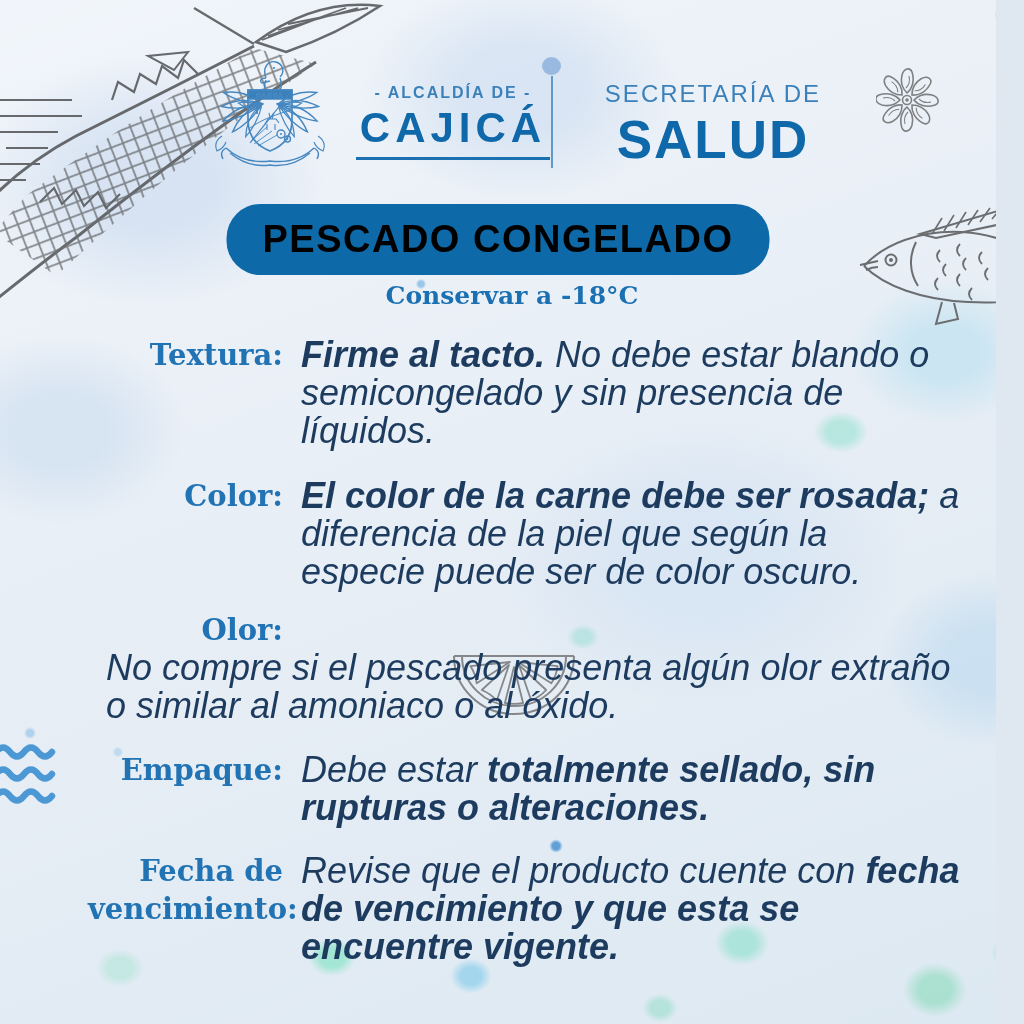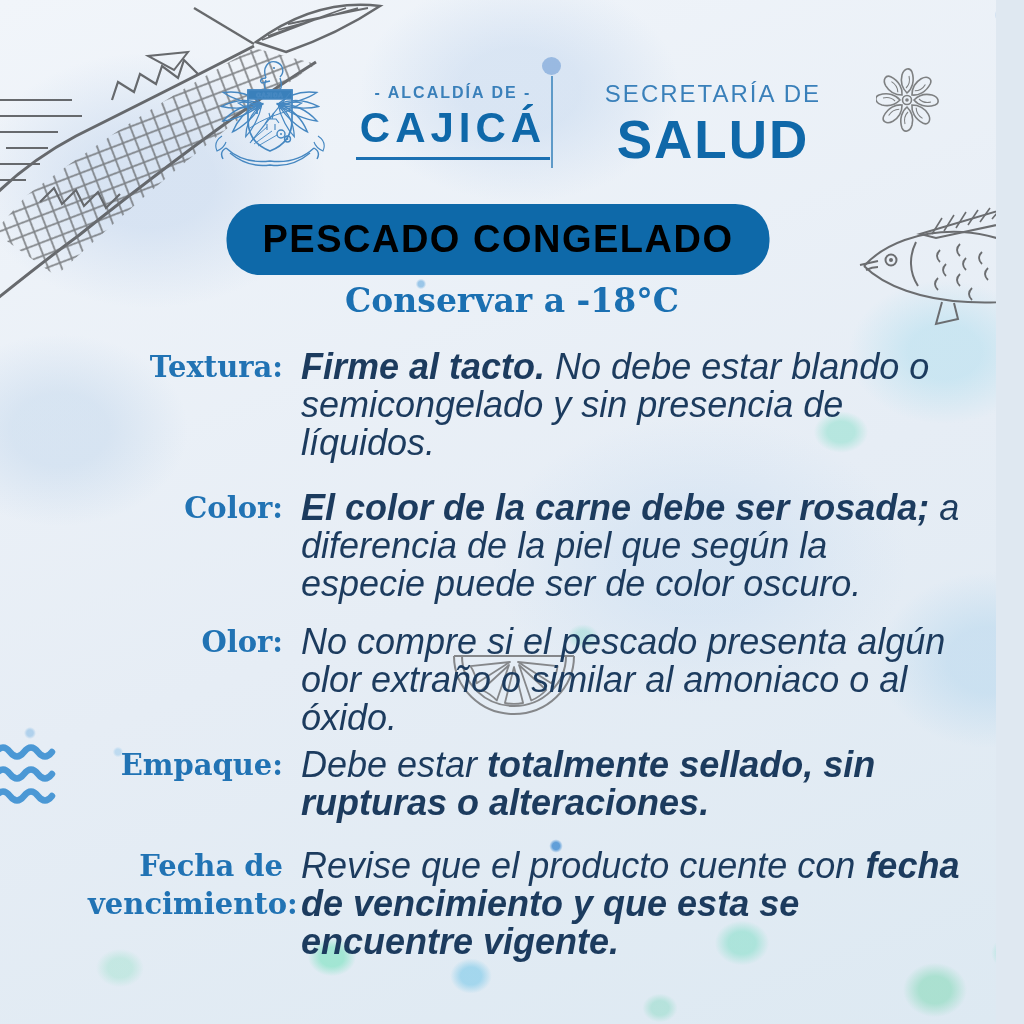--- a/index.html
+++ b/index.html
@@ -40,29 +40,29 @@
   .divider{position:absolute;left:551px;top:76px;width:2px;height:92px;background:#5e9ac8;}
   .divider-dot{position:absolute;left:542px;top:57px;width:19px;height:18px;border-radius:50%;background:rgba(100,150,210,.55);}
   .secretaria{position:absolute;left:596px;top:80px;width:234px;text-align:center;}
   .secretaria-tagline{font-size:24px;letter-spacing:2px;color:#3a80ba;}
   .secretaria-name{font-size:53px;font-weight:bold;letter-spacing:2px;color:#0f68a9;margin-top:1px;}
   
   .badge{position:absolute;top:204px;left:50%;transform:translateX(-50%);
     background:#0e69a9;color:#000000;border-radius:34px;padding:14px 36px;
     font-size:38px;font-weight:bold;letter-spacing:1.5px;white-space:nowrap;}
   .subtitle{position:absolute;top:281px;left:0;width:1024px;text-align:center;
-    font-family:"DejaVu Serif",serif;font-weight:bold;font-size:33px;color:#1b70b2;}
-  
-  .specs{position:absolute;left:88px;top:348px;width:872px;}
+    font-family:"DejaVu Serif",serif;font-weight:bold;font-size:25px;color:#1b70b2;}
+  
+  .specs{position:absolute;left:88px;top:336px;width:872px;}
   .row{display:flex;align-items:flex-start;}
   .row-label{width:195px;text-align:right;flex:none;
     font-family:"DejaVu Serif",serif;font-weight:bold;font-size:29px;line-height:38px;color:#2173b4;}
   .row-body{flex:1;margin-left:18px;font-style:italic;font-size:36px;line-height:38px;color:#1c3b5e;}
   .row-body .b{font-weight:bold;}
-  .mb1{margin-bottom:27px;} .mb2{margin-bottom:20px;} .mb3{margin-bottom:9px;} .mb4{margin-bottom:25px;}
+  .mb1{margin-bottom:27px;} .mb2{margin-bottom:20px;} .mb3{margin-bottom:26px;flex-direction:column;} .mb4{margin-bottom:25px;}
   
   .band-text{font-family:"Liberation Sans",sans-serif;font-size:5.5px;letter-spacing:1.2px;fill:#ffffff;}
   svg{display:block;}
 </style>
 </head>
 <body>
 
 <div class="canvas">
 
   <svg class="deco" style="left:-14px;top:-36px;" width="420" height="340" viewBox="0 0 420 340" aria-hidden="true">

